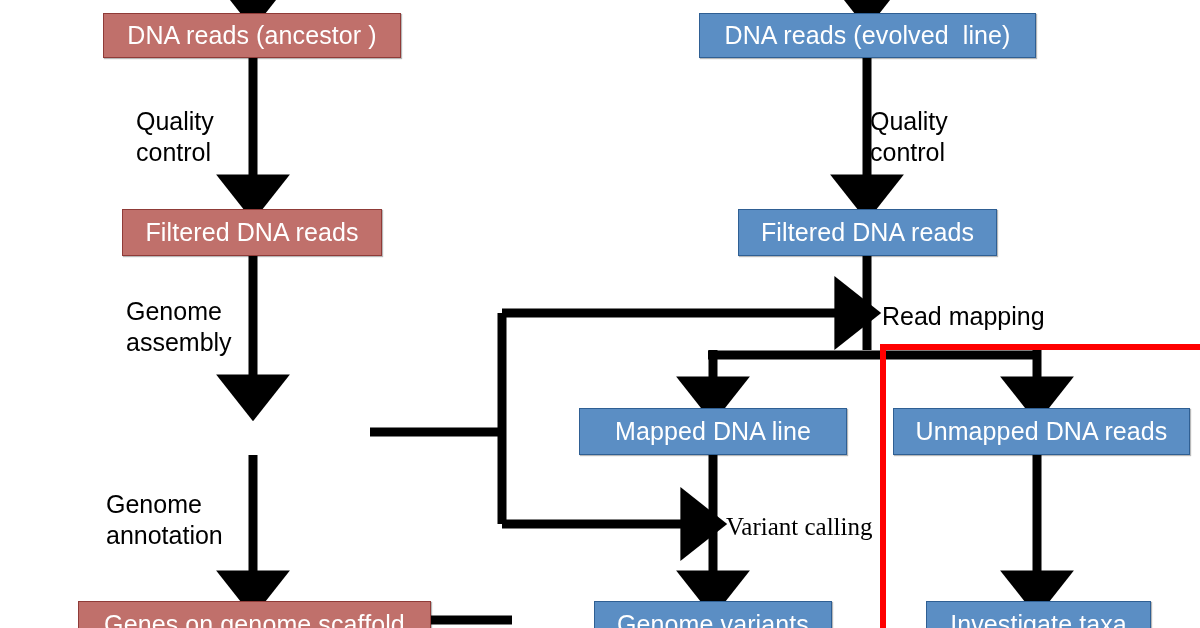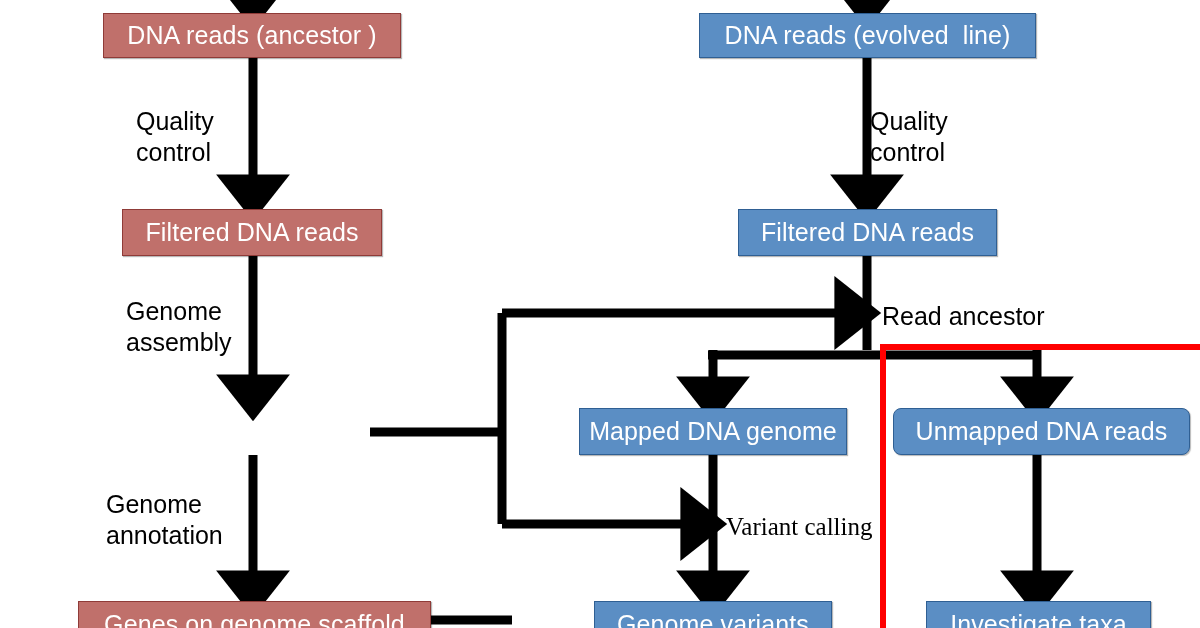--- a/index.html
+++ b/index.html
@@ -132,42 +132,42 @@
 
   <div class="node red" style="left:85px; top:13px; width:298px; height:45px;">DNA reads (ancestor )</div>
 
   <div class="node blue" style="left:681px; top:13px; width:337px; height:45px;">DNA reads (evolved  line)</div>
 
   <div class="node red" style="left:104px; top:209px; width:260px; height:47px;">Filtered DNA reads</div>
 
   <div class="node blue" style="left:720px; top:209px; width:259px; height:47px;">Filtered DNA reads</div>
 
 
-  <div class="node blue" style="left:561px; top:408px; width:268px; height:47px;">Mapped DNA genome</div>
+  <div class="node blue" style="left:561px; top:408px; width:268px; height:47px;">Mapped DNA line</div>
 
-  <div class="node blue" style="left:875px; top:408px; width:297px; height:47px;border-radius:8px;">Unmapped DNA reads</div>
+  <div class="node blue" style="left:875px; top:408px; width:297px; height:47px;">Unmapped DNA reads</div>
 
   <div class="node red" style="left:60px; top:601px; width:353px; height:47px;">Genes on genome scaffold</div>
 
   <div class="node blue" style="left:576px; top:601px; width:238px; height:47px;">Genome variants</div>
 
   <div class="node blue" style="left:908px; top:601px; width:225px; height:47px;">Investigate taxa</div>
 
   <div class="edge-label center" style="left:118px; top:106px; width:112px;">Quality
 control</div>
 
   <div class="edge-label center" style="left:852px; top:106px; width:112px;">Quality
 control</div>
 
   <div class="edge-label center" style="left:108px; top:296px; width:122px;">Genome
 assembly</div>
 
   <div class="edge-label center" style="left:88px; top:489px; width:142px;">Genome
 annotation</div>
 
-  <div class="edge-label left" style="left:864px; top:301px; width:200px;">Read ancestor</div>
+  <div class="edge-label left" style="left:864px; top:301px; width:200px;">Read mapping</div>
 
   <div class="edge-label left" style="left:708px; top:512px; width:220px;font-family:Liberation Serif, serif;">Variant calling</div>
 
 
   <div class="highlight-box" style="left:862px; top:344px; width:338px; height:300px;"></div>
 
 </div>
 
 </body></html>

